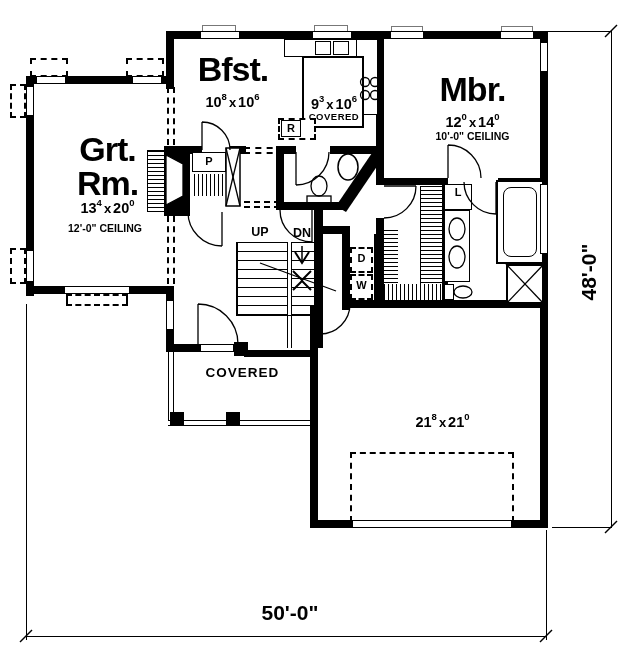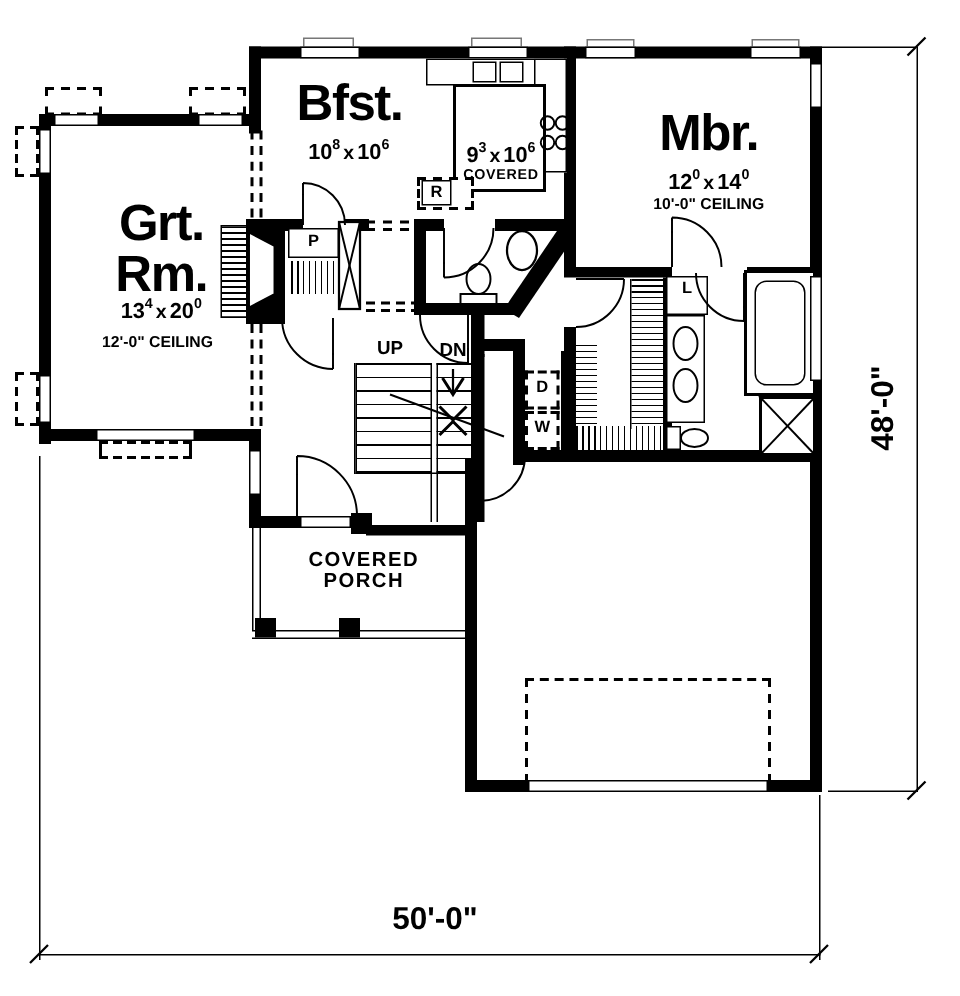--- a/index.html
+++ b/index.html
@@ -218,24 +218,26 @@
     <span>9</span><sup>3</sup><span class="xsep">x</span><span>10</span><sup>6</sup>
   </div>
   <div class="txt recy" style="left:294px;top:111px;width:80px;">COVERED</div>
 
   <div class="txt big" style="left:415px;top:72px;width:115px;">Mbr.</div>
   <div class="txt dims" style="left:415px;top:112px;width:115px;">
     <span>12</span><sup>0</sup><span class="xsep">x</span><span>14</span><sup>0</sup>
   </div>
   <div class="txt ceil" style="left:410px;top:130px;width:125px;">10'-0" CEILING</div>
 
+  <div class="txt dims" style="left:385px;top:412px;width:115px;">
+    <span>21</span><sup>8</sup><span class="xsep">x</span><span>21</span><sup>0</sup>
+  </div>
 
   <div class="txt" style="left:180px;top:366px;width:125px;font-size:13.5px;letter-spacing:1px;line-height:14px;">
     <div>COVERED</div>
-    <div>PORCH</div>
   </div>
 
   <div class="txt updn" style="left:246px;top:225px;width:28px;">UP</div>
   <div class="txt updn" style="left:288px;top:226px;width:28px;">DN</div>
 
   <div class="txt small" style="left:193px;top:155px;width:32px;">P</div>
   <div class="txt small" style="left:282px;top:122px;width:18px;">R</div>
   <div class="txt small" style="left:448px;top:186px;width:20px;">L</div>
   <div class="txt small" style="left:350px;top:252px;width:23px;">D</div>
   <div class="txt small" style="left:350px;top:279px;width:23px;">W</div>

